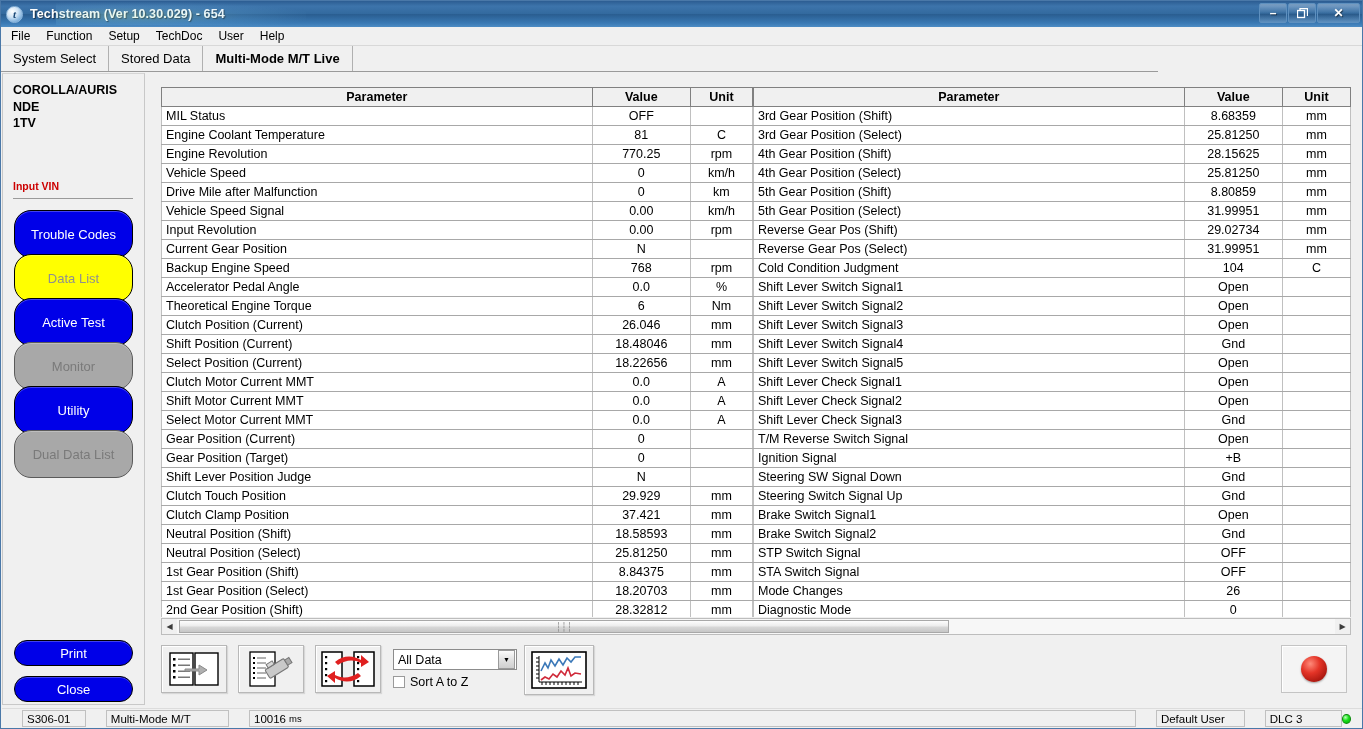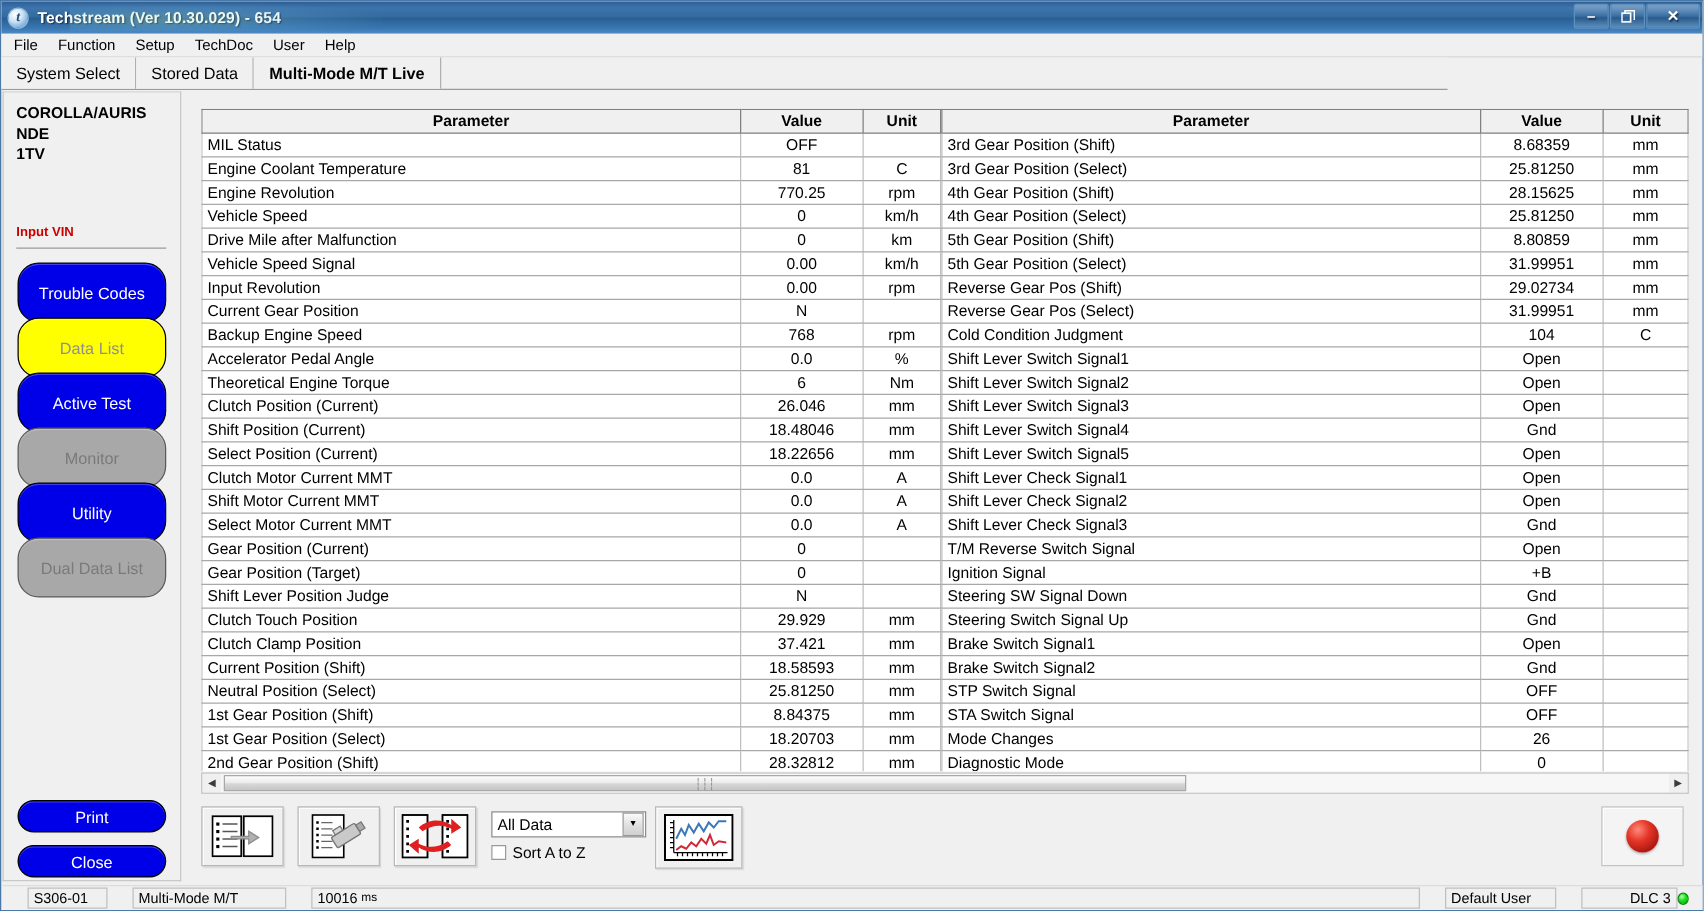--- a/index.html
+++ b/index.html
@@ -248,21 +248,21 @@
   .sb-cell {
     height: 17px; border: 1px solid #c0c0c0;
     display: flex; align-items: center;
     font-size: 11.5px; color: #000; padding: 0 4px;
     margin-left: 20px; background: #f0f0f0;
   }
   .sb-cell.sys  { width: 68px; }
   .sb-cell.name { width: 132px; }
   .sb-cell.time { width: 955px; }
   .sb-cell.user { width: 95px; }
-  .sb-cell.dlc  { width: 82px; justify-content: flex-end; }
+  .sb-cell.dlc  { width: 82px; justify-content: flex-start; }
   .ms-unit { font-size: 9.5px; margin-left: 3px; }
   .dlc-led {
     width: 10px; height: 10px; border-radius: 50%;
     background: radial-gradient(circle at 35% 30%, #b8ffb8 0%, #19e019 45%, #05a805 100%);
     margin-left: auto; margin-right: 12px;
     border: 1px solid #0a8a0a;
   }
 </style>
 </head>
 <body>
@@ -441,21 +441,21 @@
               <td class="pleft">Clutch Touch Position</td>
               <td class="c">29.929</td>
               <td class="c">mm</td>
             </tr>
             <tr>
               <td class="pleft">Clutch Clamp Position</td>
               <td class="c">37.421</td>
               <td class="c">mm</td>
             </tr>
             <tr>
-              <td class="pleft">Current Position (Shift)</td>
+              <td class="pleft">Neutral Position (Shift)</td>
               <td class="c">18.58593</td>
               <td class="c">mm</td>
             </tr>
             <tr>
               <td class="pleft">Neutral Position (Select)</td>
               <td class="c">25.81250</td>
               <td class="c">mm</td>
             </tr>
             <tr>
               <td class="pleft">1st Gear Position (Shift)</td>

